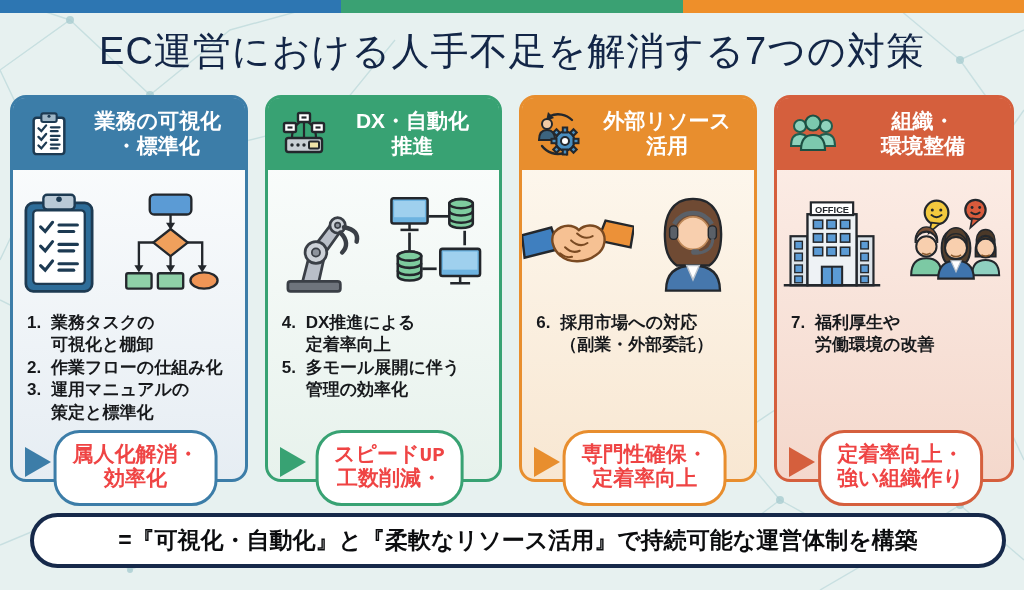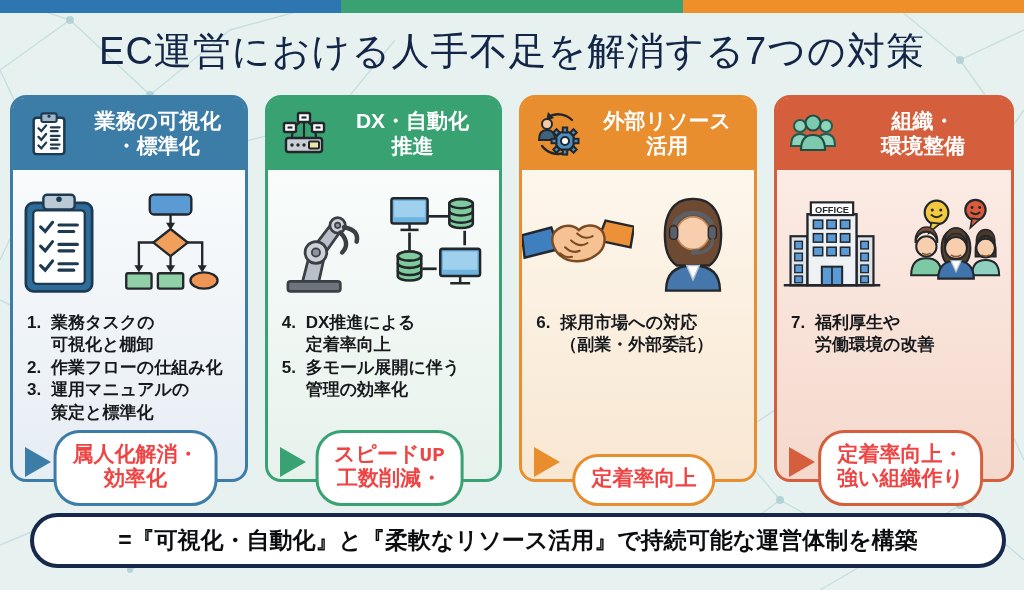--- a/index.html
+++ b/index.html
@@ -336,20 +336,21 @@
         <div class="item">
           <span class="num">6.</span>
           <span class="itxt">
               <span>採用市場への対応</span>
               <span>（副業・外部委託）</span>
             </span>
         </div>
       </div>
       <div class="arrow"></div>
       <div class="pill">
+        <span>専門性確保・</span>
         <span>定着率向上</span>
       </div>
     </section>
 
     <section class="card c4">
       <header class="card-head">
         <span class="hicon">
           <svg viewBox="0 0 48 48" width="48" height="48">
             <g fill="#8fd3bd" stroke="#215c4e" stroke-width="2">
               <circle cx="11" cy="16" r="6"></circle>

